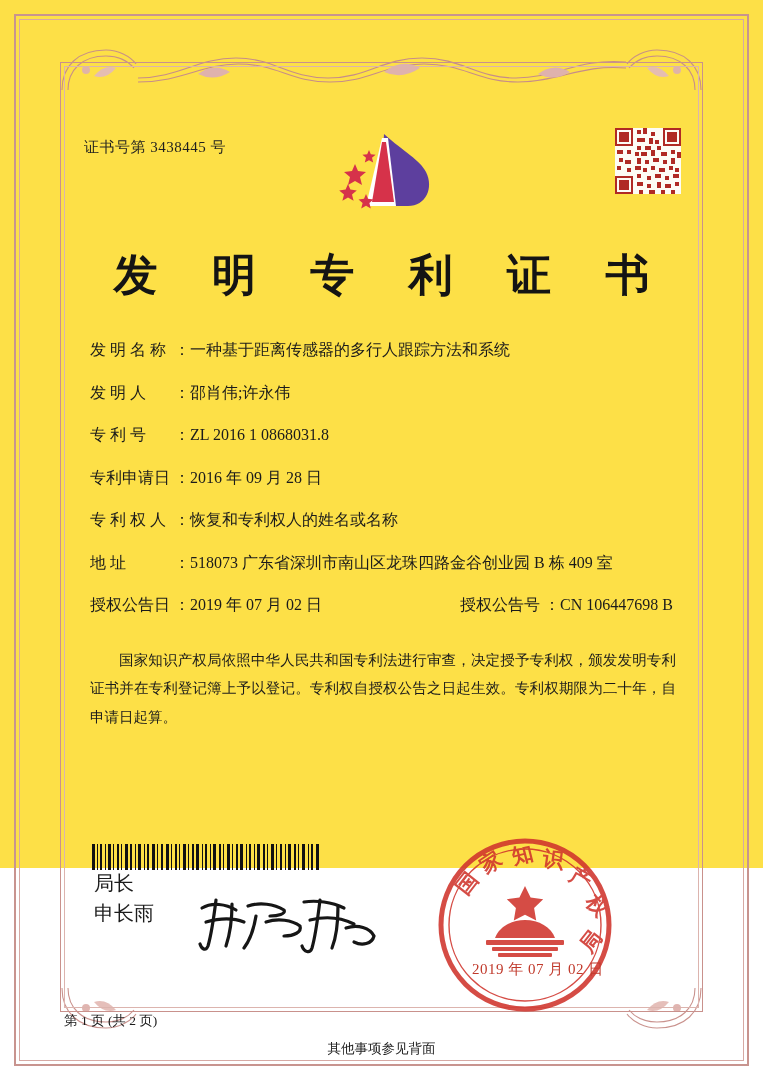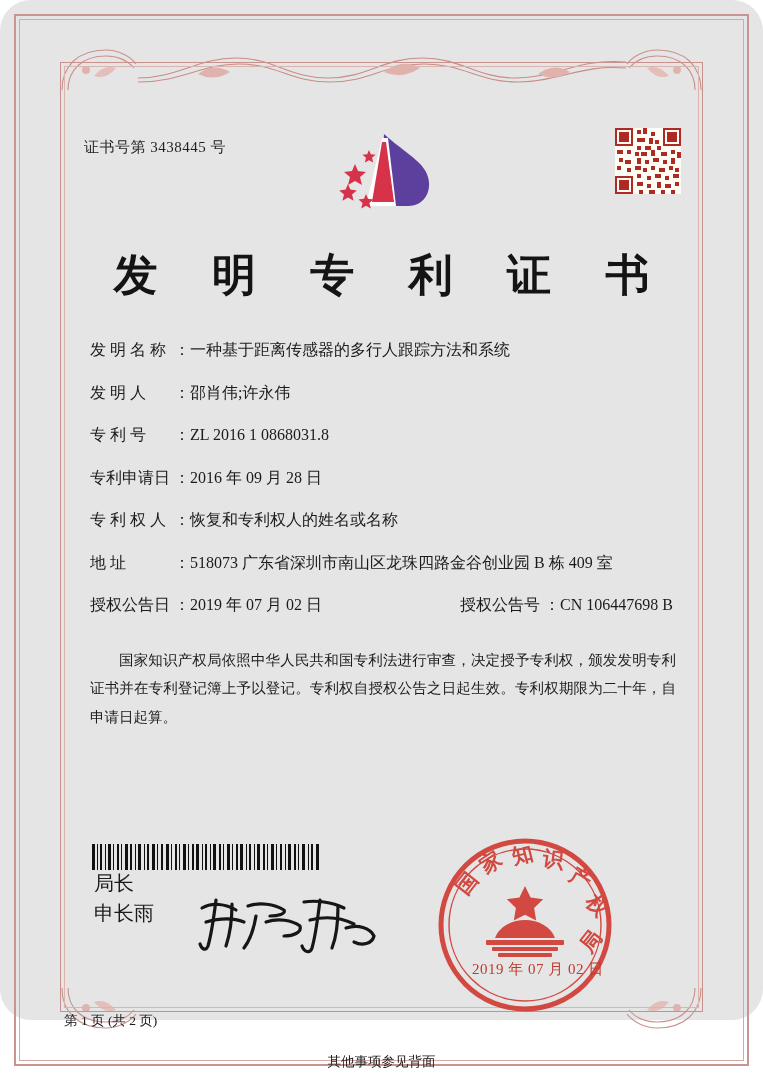--- a/index.html
+++ b/index.html
@@ -13,23 +13,22 @@
     font-family: "Liberation Serif", "DejaVu Serif", serif;
     color: #2a2a2a;
     position: relative;
     overflow: hidden;
   }
 
   .page {
     position: absolute;
     left: 0; top: 0;
     width: 763px;
-    height: 1020px;
-    background: #e5e5e5;
-    border-radius: 31px;
+    height: 868px;
+    background: #fde047;
   }
 
   
   .frame-outer {
     position: absolute;
     left: 14px; top: 14px;
     width: 735px; height: 1052px;
     border: 2px solid #c8948f;
     box-sizing: border-box;
   }
@@ -230,21 +229,20 @@
     font-size: 13.5px;
     color: #1b1b1b;
   }
   .backnote {
     position: absolute;
     left: 0; right: 0;
     top: 1040px;
     text-align: center;
     font-size: 13.5px;
     color: #1b1b1b;
-    margin-top: 13px;
   }
 </style>
 </head>
 <body>
 
 <div class="page">
 
   <div class="frame-outer"></div>
   <div class="frame-outer2"></div>
 

